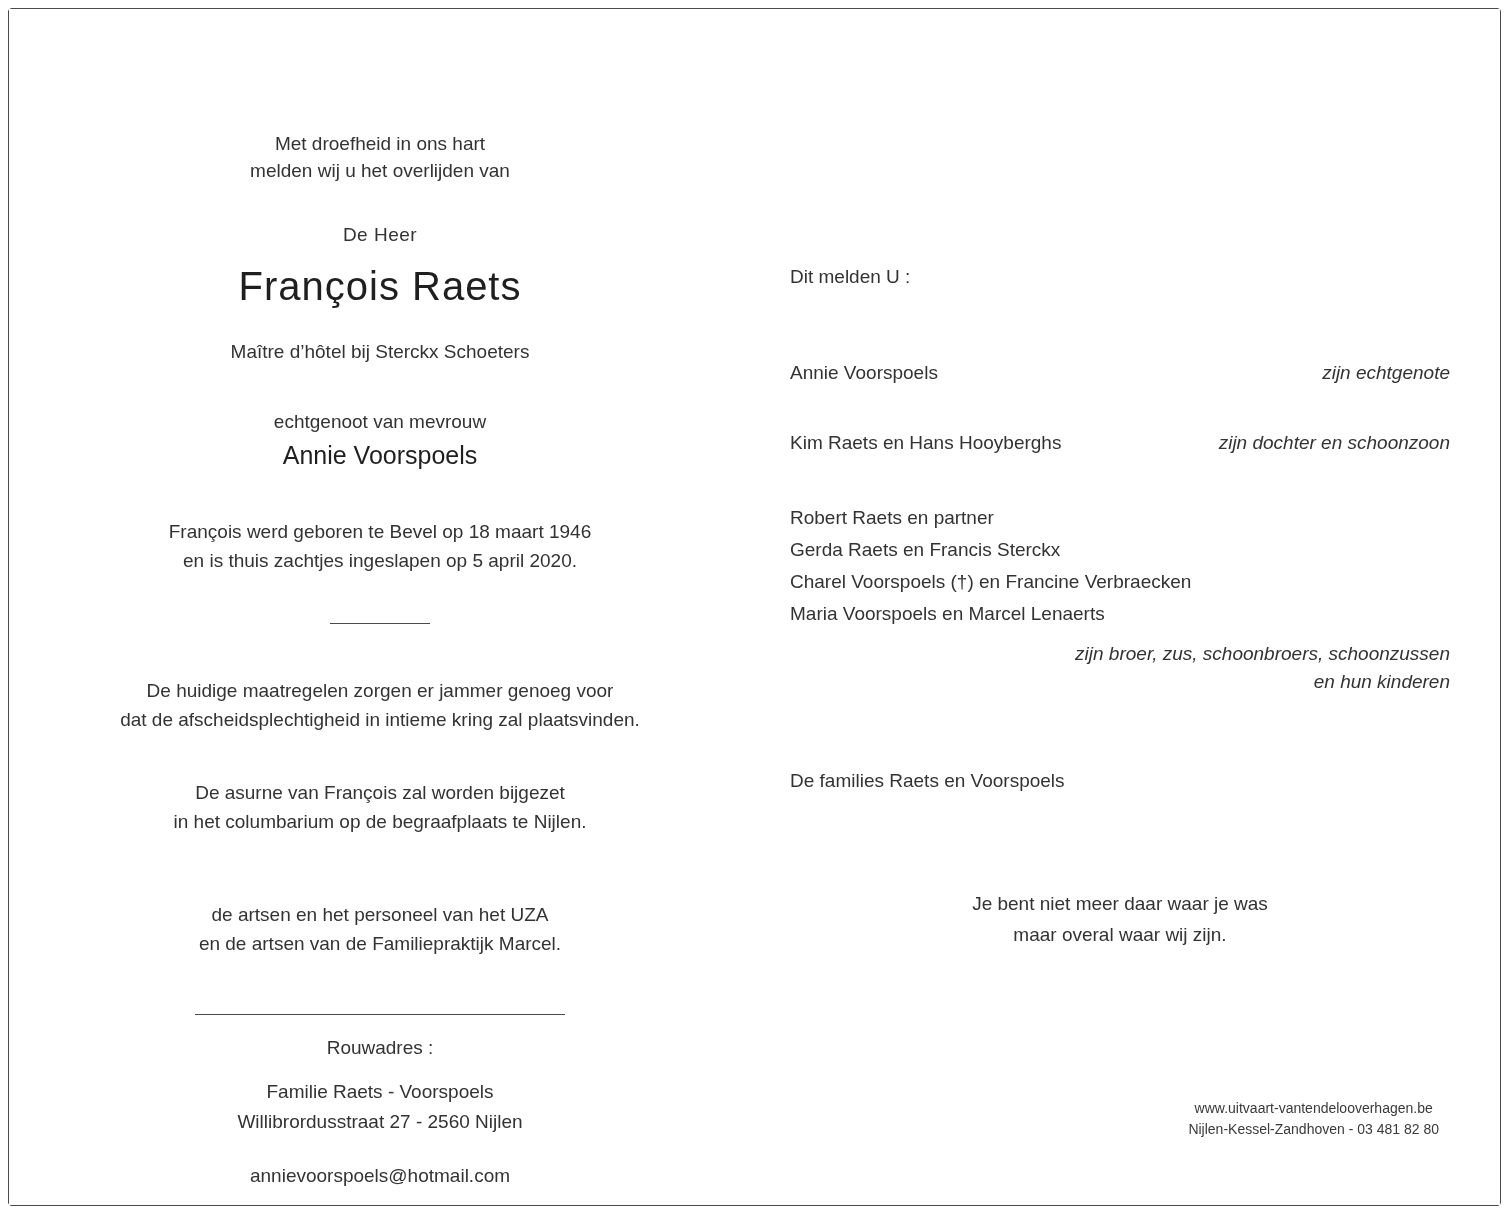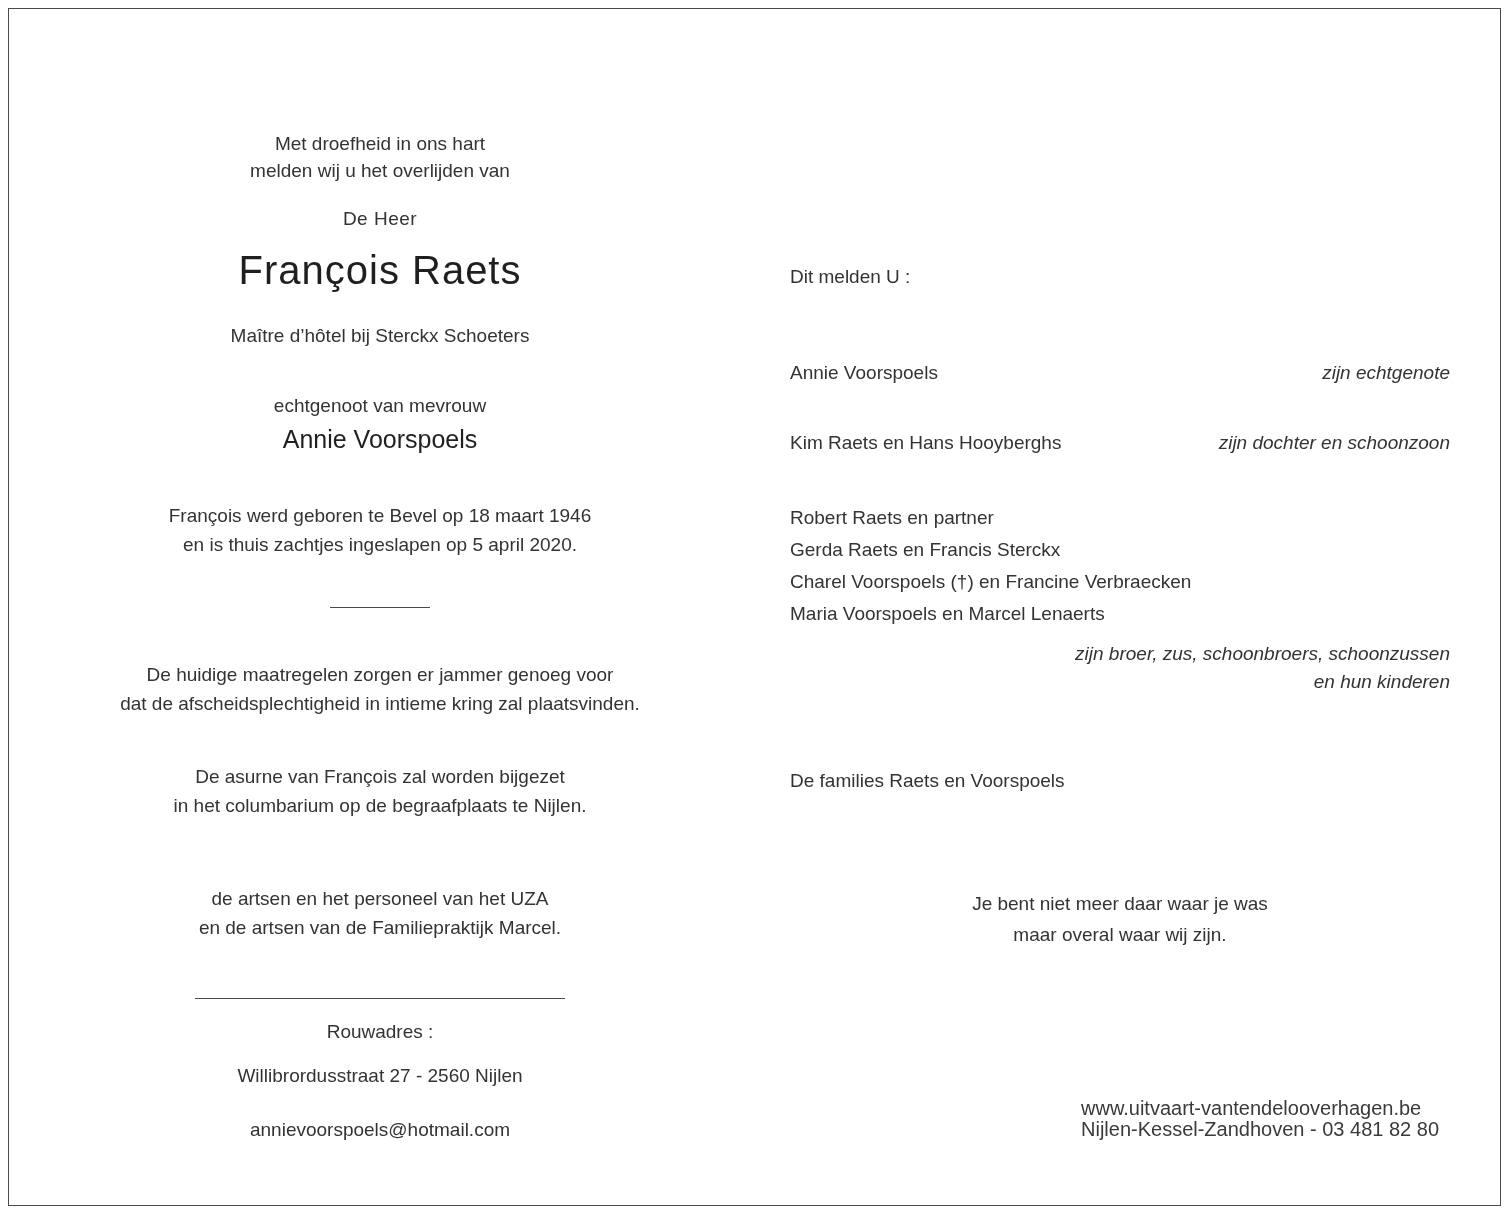--- a/index.html
+++ b/index.html
@@ -11,20 +11,21 @@
     font-family: "Liberation Sans", sans-serif;
     color: #2b2b2b;
   }
   .page {
     position: relative;
     width: 1509px;
     height: 1214px;
     background: #ffffff;
     box-sizing: border-box;
     overflow: hidden;
+    border-radius: 32px;
   }
   .border-frame {
     position: absolute;
     left: 8px;
     top: 8px;
     width: 1493px;
     height: 1198px;
     border: 1px solid #4a4a4a;
     box-sizing: border-box;
     pointer-events: none;
@@ -43,21 +44,21 @@
     width: 660px;
   }
 
   
   .intro {
     font-size: 19px;
     line-height: 27px;
     color: #333;
   }
   .title-heer {
-    margin-top: 24px;
+    margin-top: 40px;
     font-size: 19px;
     letter-spacing: 0.5px;
     color: #333;
   }
   .name-main {
     margin-top: 18px;
     font-size: 40px;
     font-weight: 400;
     letter-spacing: 1px;
     color: #1f1f1f;
@@ -174,22 +175,22 @@
     margin-top: 96px;
     font-size: 19px;
     line-height: 31px;
     text-align: center;
     color: #333;
   }
   .footer {
     position: absolute;
     right: 70px;
     bottom: 74px;
-    text-align: left;
-    font-size: 20px;
+    text-align: center;
+    font-size: 14px;
     line-height: 21px;
     color: #3a3a3a;
   }
 </style>
 </head>
 <body>
 
 <div class="page">
   <div class="border-frame"></div>
 
@@ -225,20 +226,21 @@
 
     <div class="thanks">
       <div>de artsen en het personeel van het UZA</div>
       <div>en de artsen van de Familiepraktijk Marcel.</div>
     </div>
 
     <div class="divider-long"></div>
 
     <div class="rouwadres-label">Rouwadres :</div>
     <div class="rouwadres-lines">
+      <div>Familie Raets - Voorspoels</div>
       <div>Willibrordusstraat 27 - 2560 Nijlen</div>
     </div>
     <div class="email">annievoorspoels@hotmail.com</div>
   </div>
 
   <div class="right-col">
     <div class="dit-melden">Dit melden U :</div>
 
     <div class="spacer-lg"></div>
 

